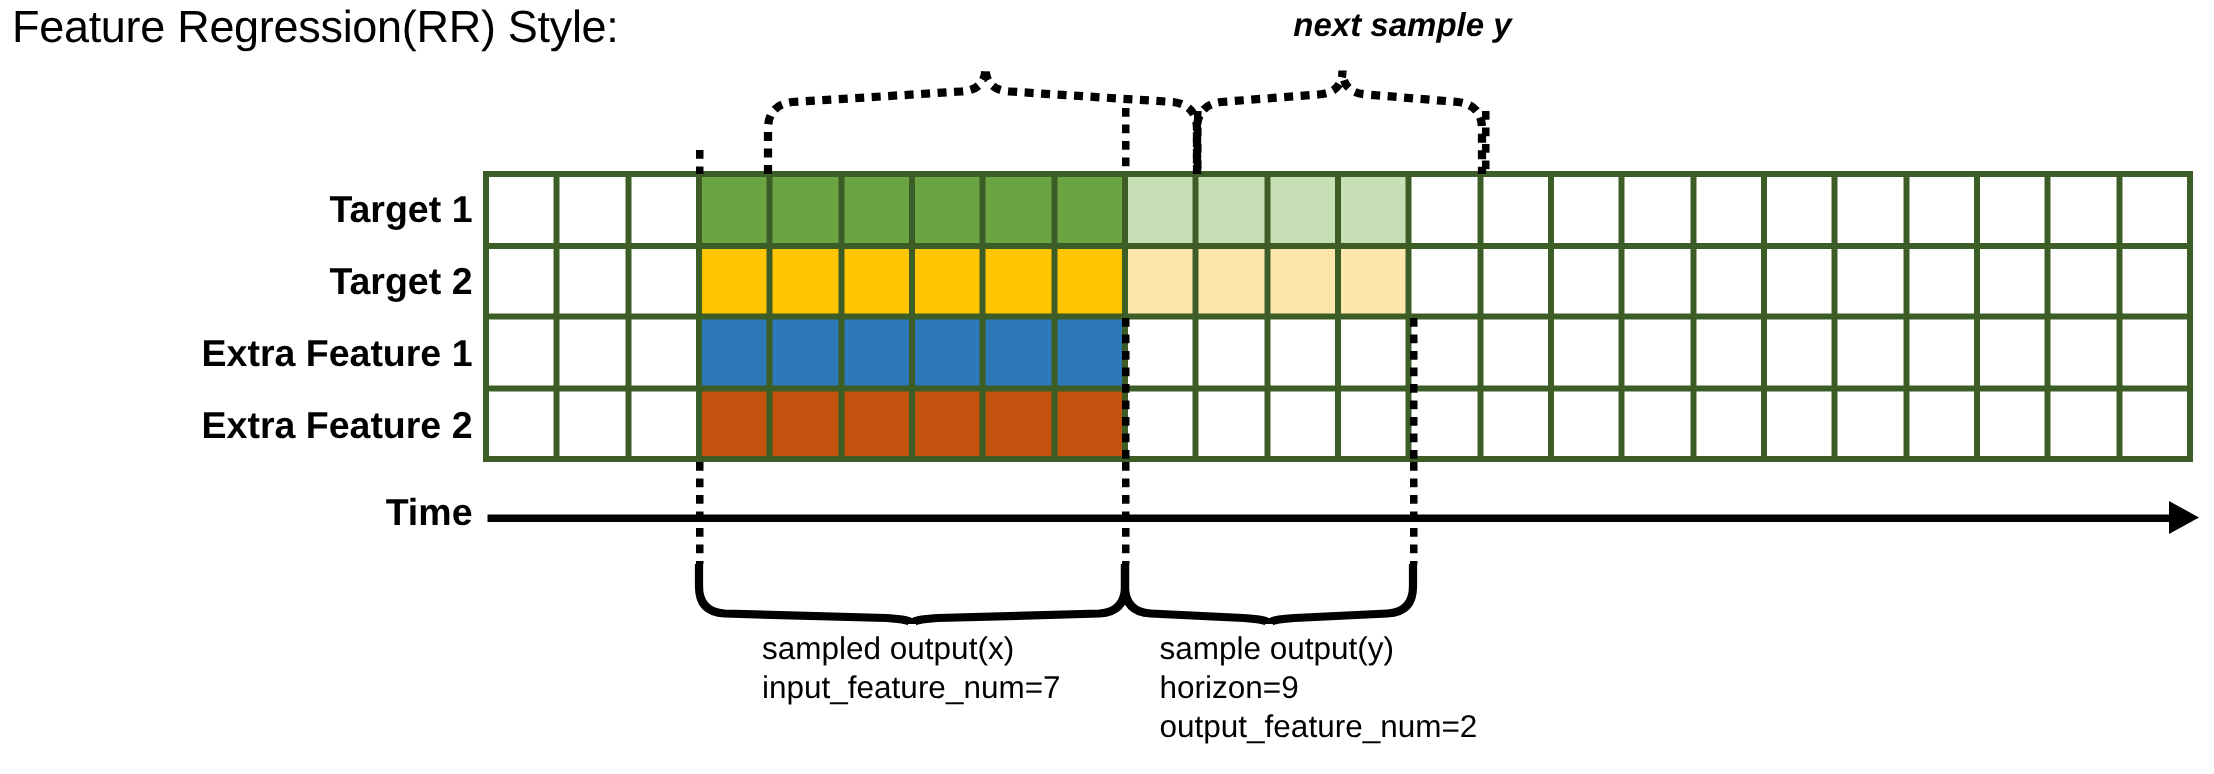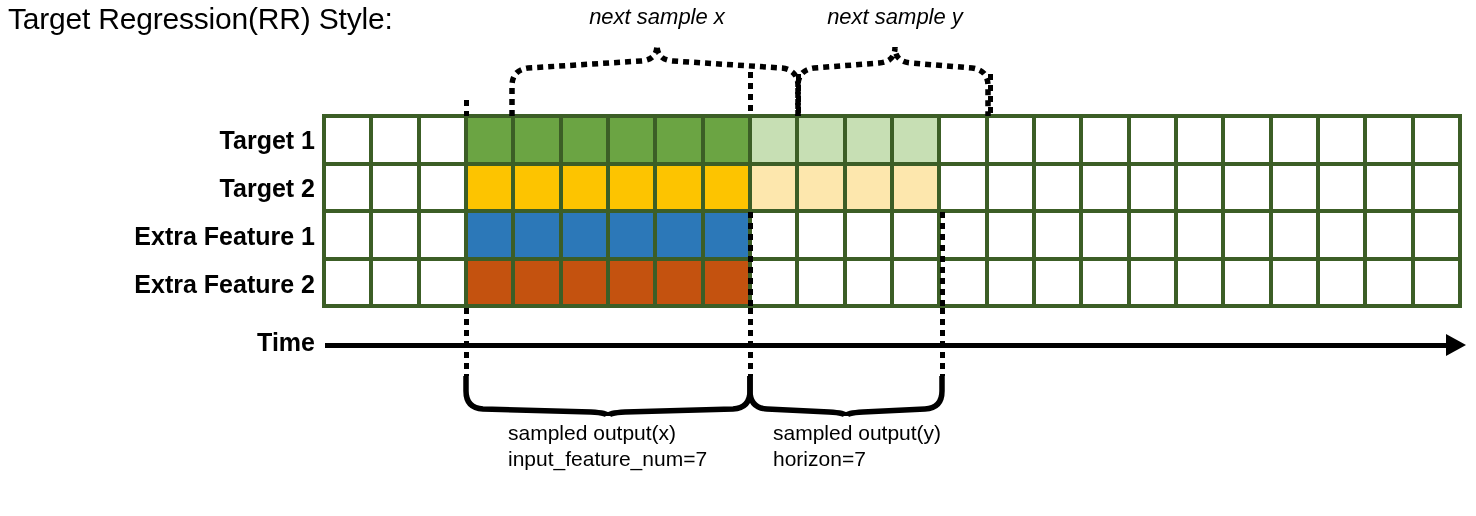--- a/index.html
+++ b/index.html
@@ -71,36 +71,36 @@
   
   .overlay{position:absolute;left:0;top:0;width:1476px;height:516px;pointer-events:none;}
 
   
   .top-note{
     position:absolute;top:4px;
     font-size:22px;font-style:italic;color:#000;
     white-space:nowrap;text-align:center;
   }
   #note-x{left:520px;width:274px;}
-  #note-y{left:770px;width:250px;}
+  #note-y{left:810px;width:250px;font-weight:bold;}
 
   .bottom-note{
     position:absolute;top:420px;
     font-size:21px;color:#000;line-height:26px;white-space:nowrap;
   }
   #note-input{left:508px;}
   #note-output{left:773px;}
   .bottom-note div{display:block;}
 </style>
 </head>
 <body>
 
 <div class="stage">
 
-  <div id="page-title">Target Regression(RR) Style:</div>
+  <div id="page-title">Feature Regression(RR) Style:</div>
 
   <div class="row-label" id="lbl-r0">Target 1</div>
   <div class="row-label" id="lbl-r1">Target 2</div>
   <div class="row-label" id="lbl-r2">Extra Feature 1</div>
   <div class="row-label" id="lbl-r3">Extra Feature 2</div>
   <div id="lbl-time">Time</div>
 
   <div id="grid" style="grid-template-columns: repeat(24, 1fr); grid-template-rows: repeat(4, 1fr);">
       <div class="cell" style="background: rgb(255, 255, 255);"></div>
       <div class="cell" style="background: rgb(255, 255, 255);"></div>
@@ -224,25 +224,25 @@
 
   <svg class="overlay" viewBox="0 0 1476 516">
     <g fill="none" stroke="#000" stroke-width="5.5" stroke-linecap="butt">
       <path d="M466,376 L466,391 Q466,408 483,409 L591,412 Q608,413 608,416
                Q608,413 625,412 L733,409 Q750,408 750,391 L750,376"></path>
       <path d="M750,376 L750,391 Q750,408 767,409 L829,412 Q846,413 846,416
                Q846,413 863,412 L925,409 Q942,408 942,391 L942,376"></path>
     </g>
   </svg>
 
-  <div class="top-note" id="note-x">next sample x</div>
   <div class="top-note" id="note-y">next sample y</div>
 
   <div class="bottom-note" id="note-input">
     <div>sampled output(x)</div>
     <div>input_feature_num=7</div>
   </div>
   <div class="bottom-note" id="note-output">
-    <div>sampled output(y)</div>
-    <div>horizon=7</div>
+    <div>sample output(y)</div>
+    <div>horizon=9</div>
+    <div>output_feature_num=2</div>
   </div>
 
 </div>
 
 </body></html>

